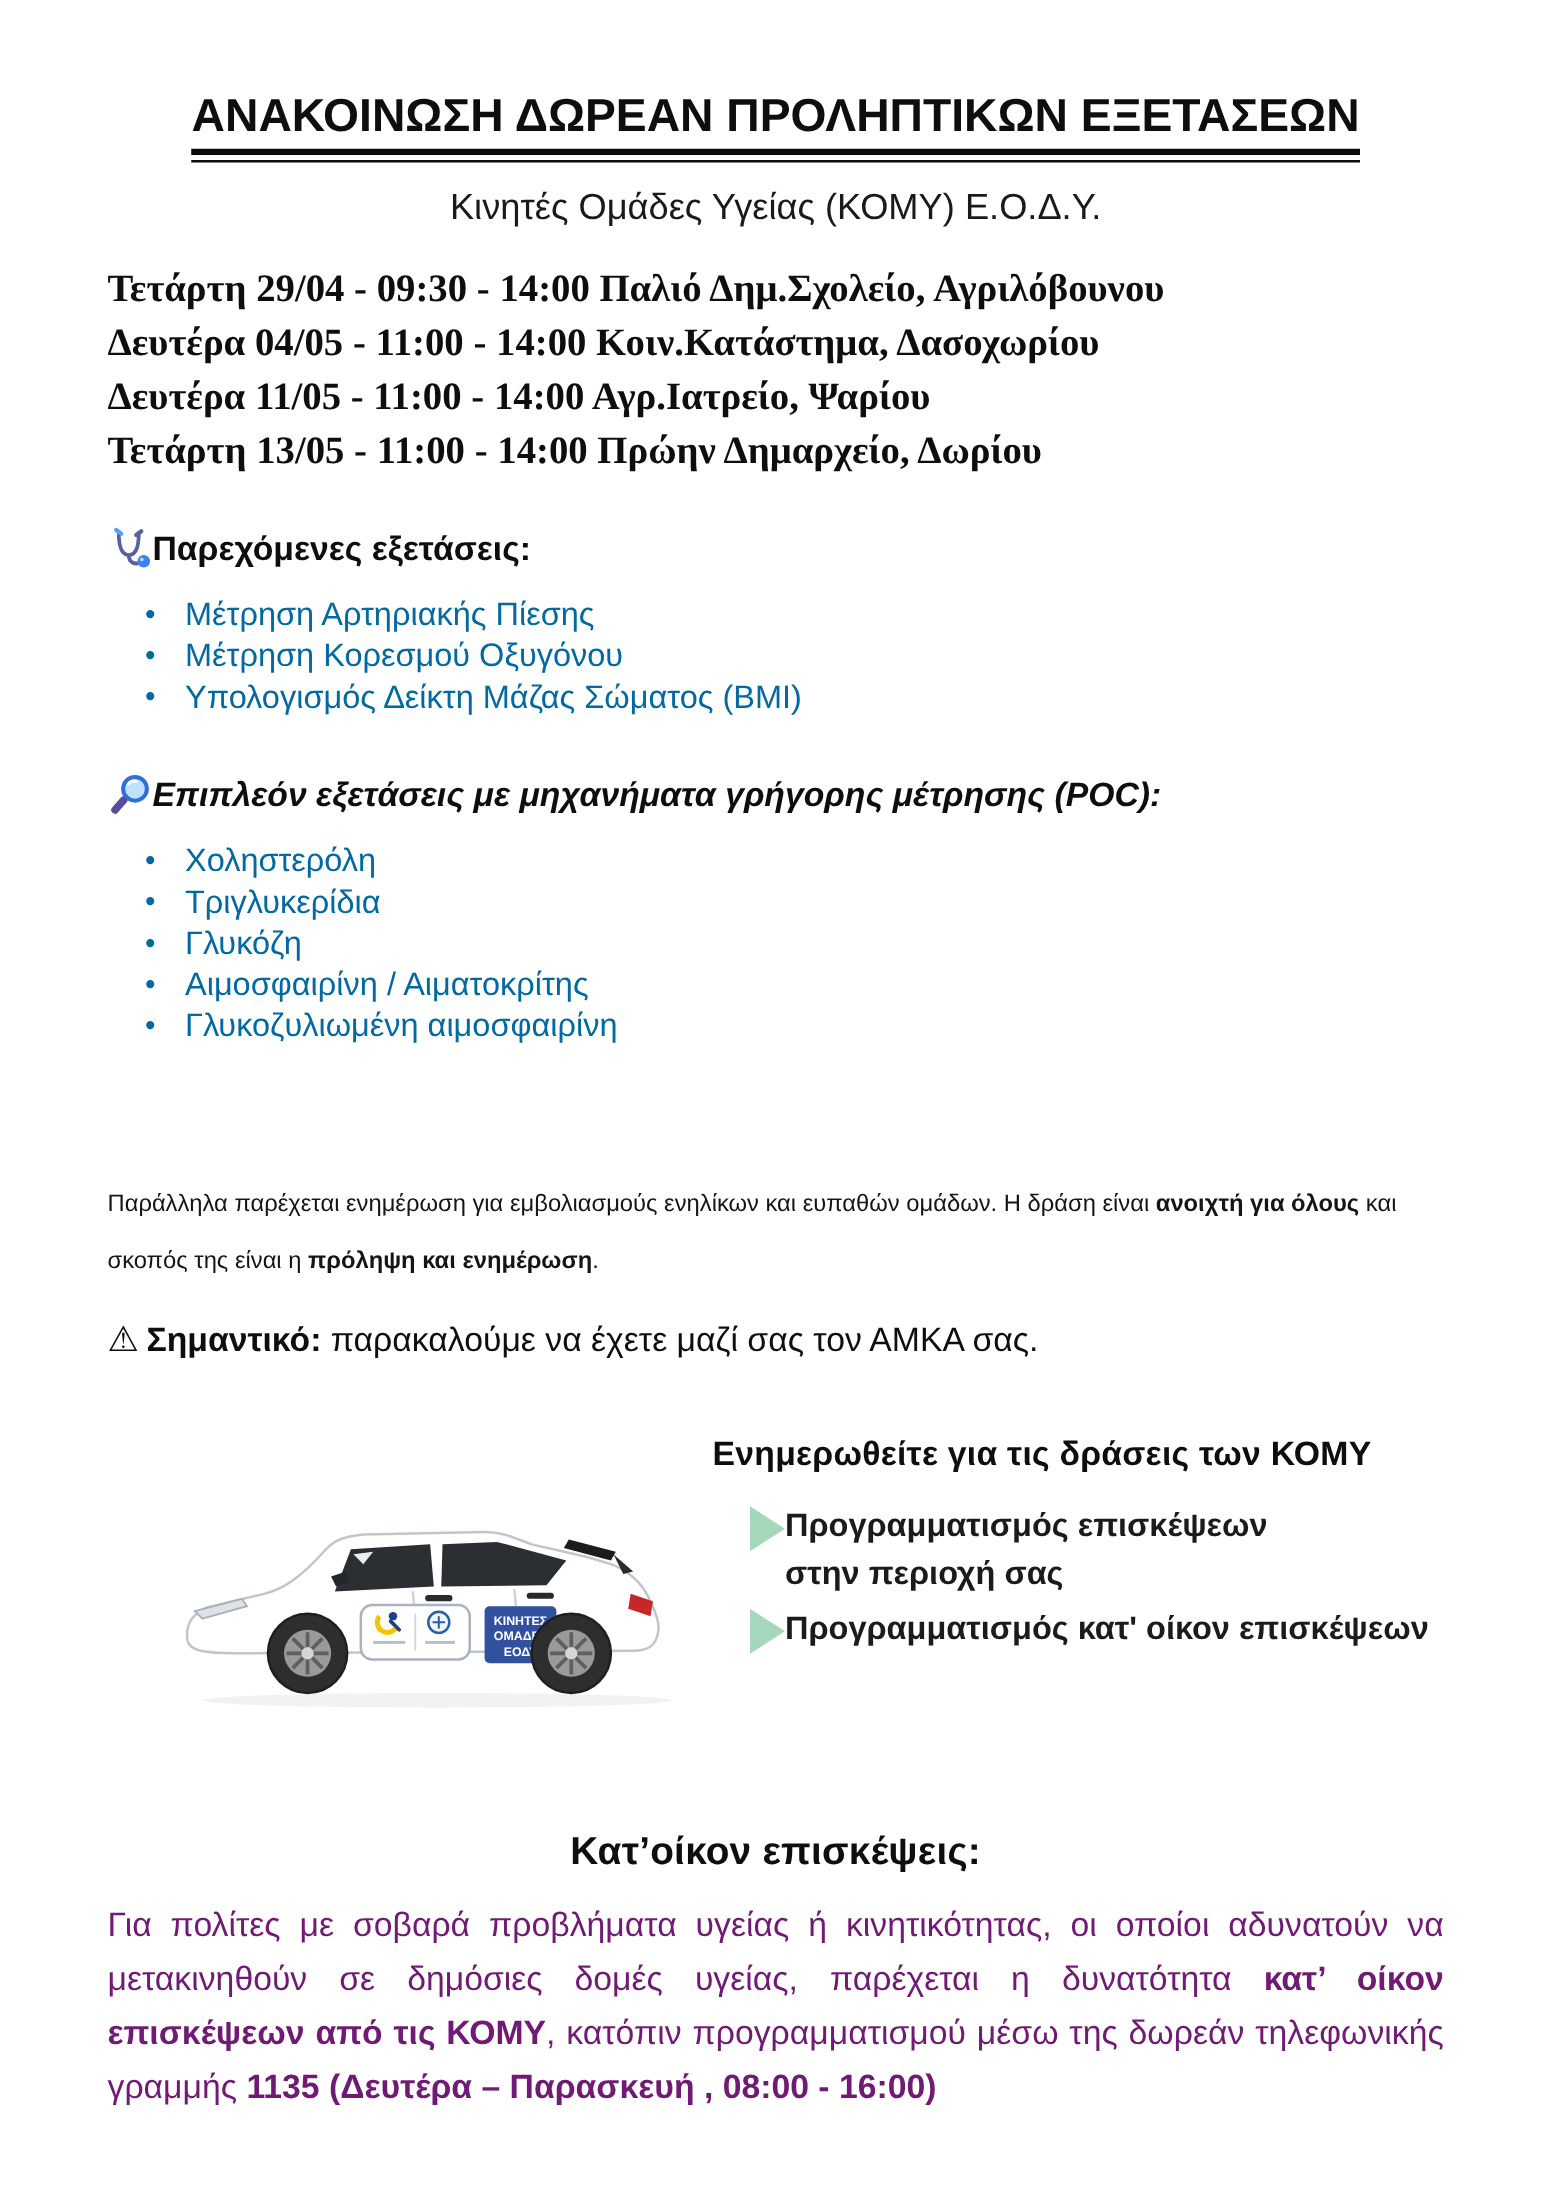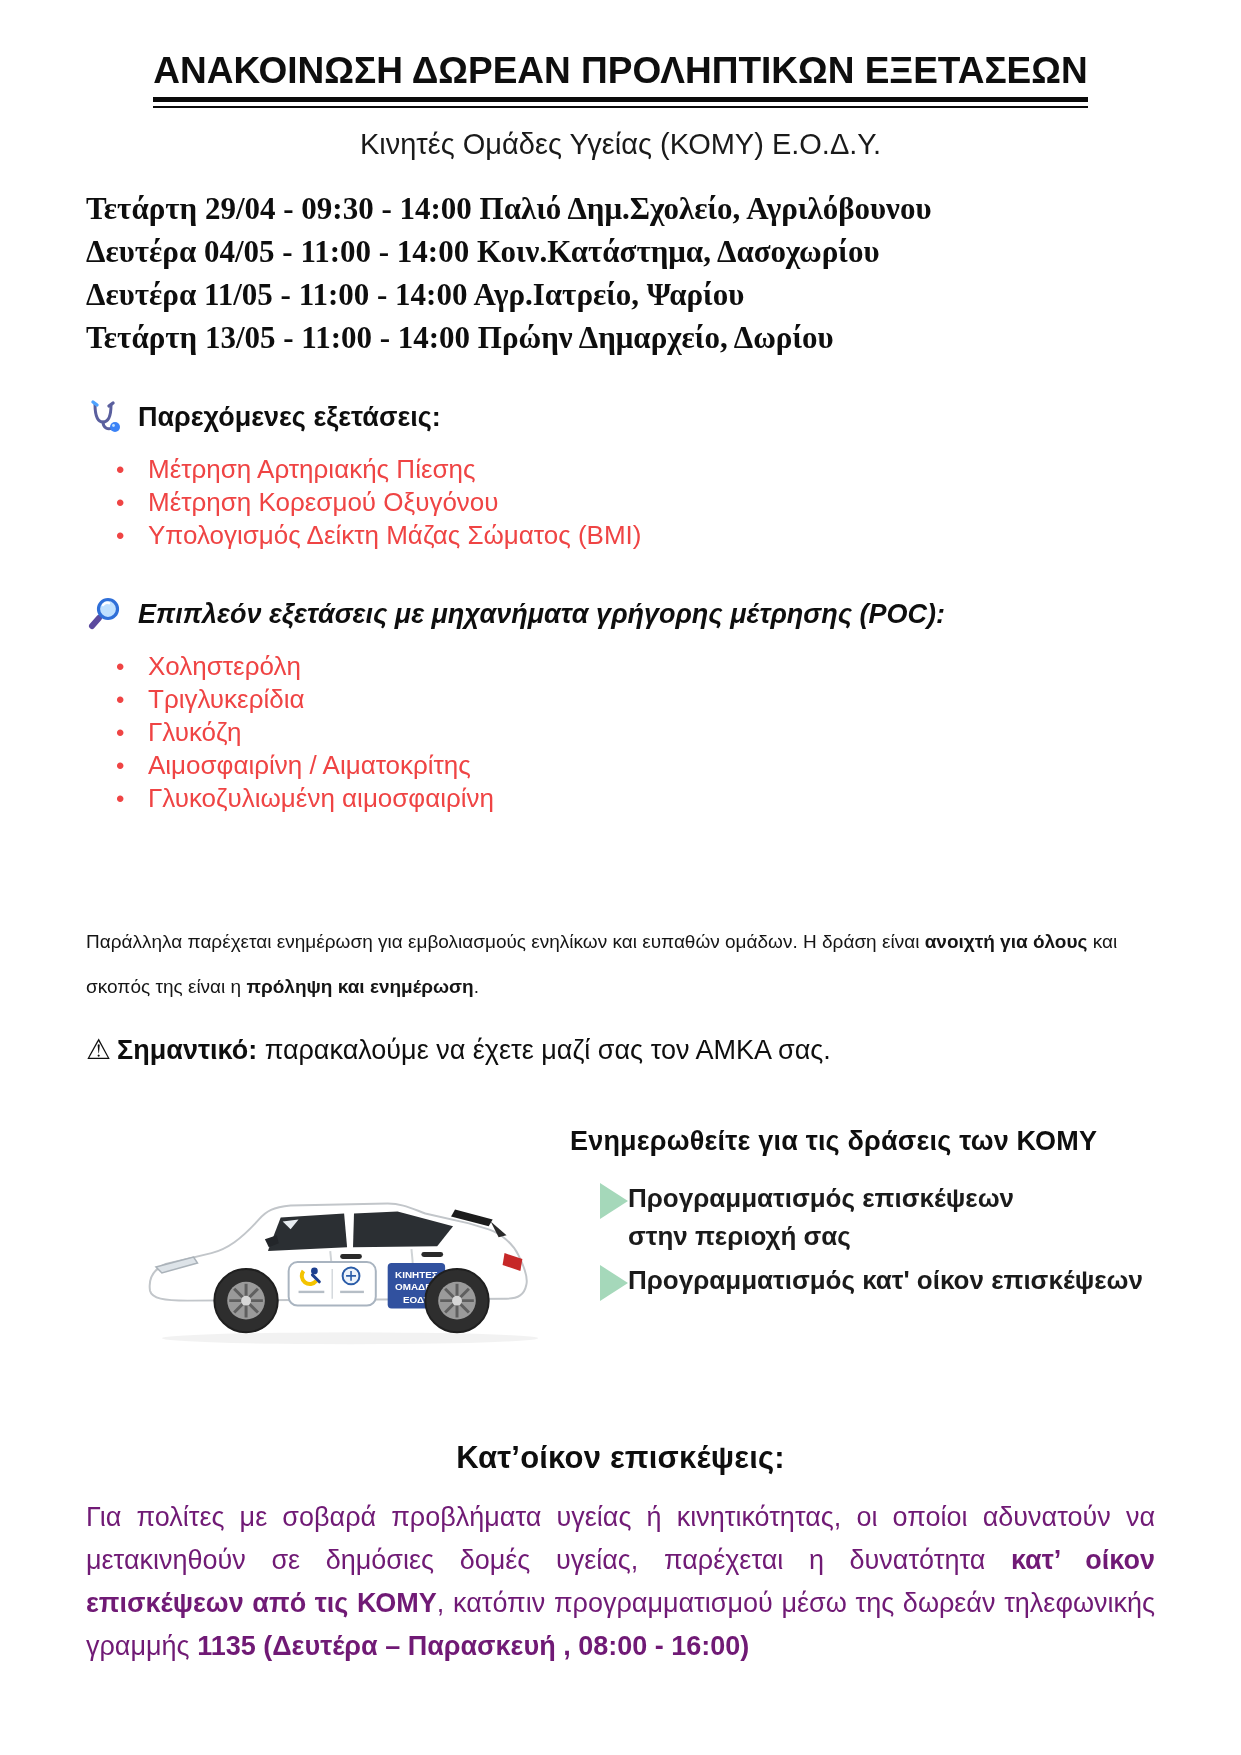--- a/index.html
+++ b/index.html
@@ -4,34 +4,34 @@
 <style>
   * { margin:0; padding:0; box-sizing:border-box; }
   html,body { background:#ffffff; }
   .page {
     width:1241px; height:1755px; position:relative; overflow:hidden;
     background:#ffffff; color:#0e0e0e;
     font-family:"Liberation Sans", sans-serif;
   }
   .content { padding:0 86px; }
 
-  h1.title { padding-top:50px; text-align:center; font-size:37px; font-weight:bold; }
+  h1.title { padding-top:72px; text-align:center; font-size:37px; font-weight:bold; }
   .title .u { display:inline-block; position:relative; border-bottom:5px solid #0a0a0a; padding-bottom:5px; }
   .title .u::after { content:""; position:absolute; left:0; right:0; bottom:-11px; height:2px; background:#0a0a0a; }
 
   .subtitle { text-align:center; margin-top:26px; font-size:29px; color:#1a1a1a; }
 
   .schedule { margin-top:26px; font-family:"Liberation Serif", serif; font-weight:bold; font-size:31px; line-height:43px; }
 
-  .sec-head { display:flex; align-items:center; gap:16px; font-size:27px; font-weight:bold; }
+  .sec-head { display:flex; align-items:center; gap:0; font-size:27px; font-weight:bold; }
   .sec-head.first { margin-top:40px; }
   .sec-head.second { margin-top:44px;font-style:italic; }
   .sec-icon { width:36px; height:36px; flex:none; display:inline-flex; align-items:center; justify-content:center; }
 
-  ul.bullets { list-style:none; margin-top:18px; padding-left:30px; font-size:26px; line-height:33px; color:#ef4444; }
+  ul.bullets { list-style:none; margin-top:18px; padding-left:30px; font-size:26px; line-height:33px; color:#0369a1; }
   ul.bullets li { display:flex; }
   ul.bullets li::before { content:"•"; width:32px; flex:none; font-size:24px; }
 
   .info-para { margin-top:104px; font-size:19px; line-height:45px; color:#151515; }
   .important { margin-top:24px; font-size:27px; }
   .warn-glyph { font-size:28px; margin-right:6px; }
 
   .komy-block { margin-top:60px; display:flex; }
   .car-wrap { margin-left:56px; width:426px; flex:none; padding-top:34px; }
   .komy-text { margin-left:2px; }

